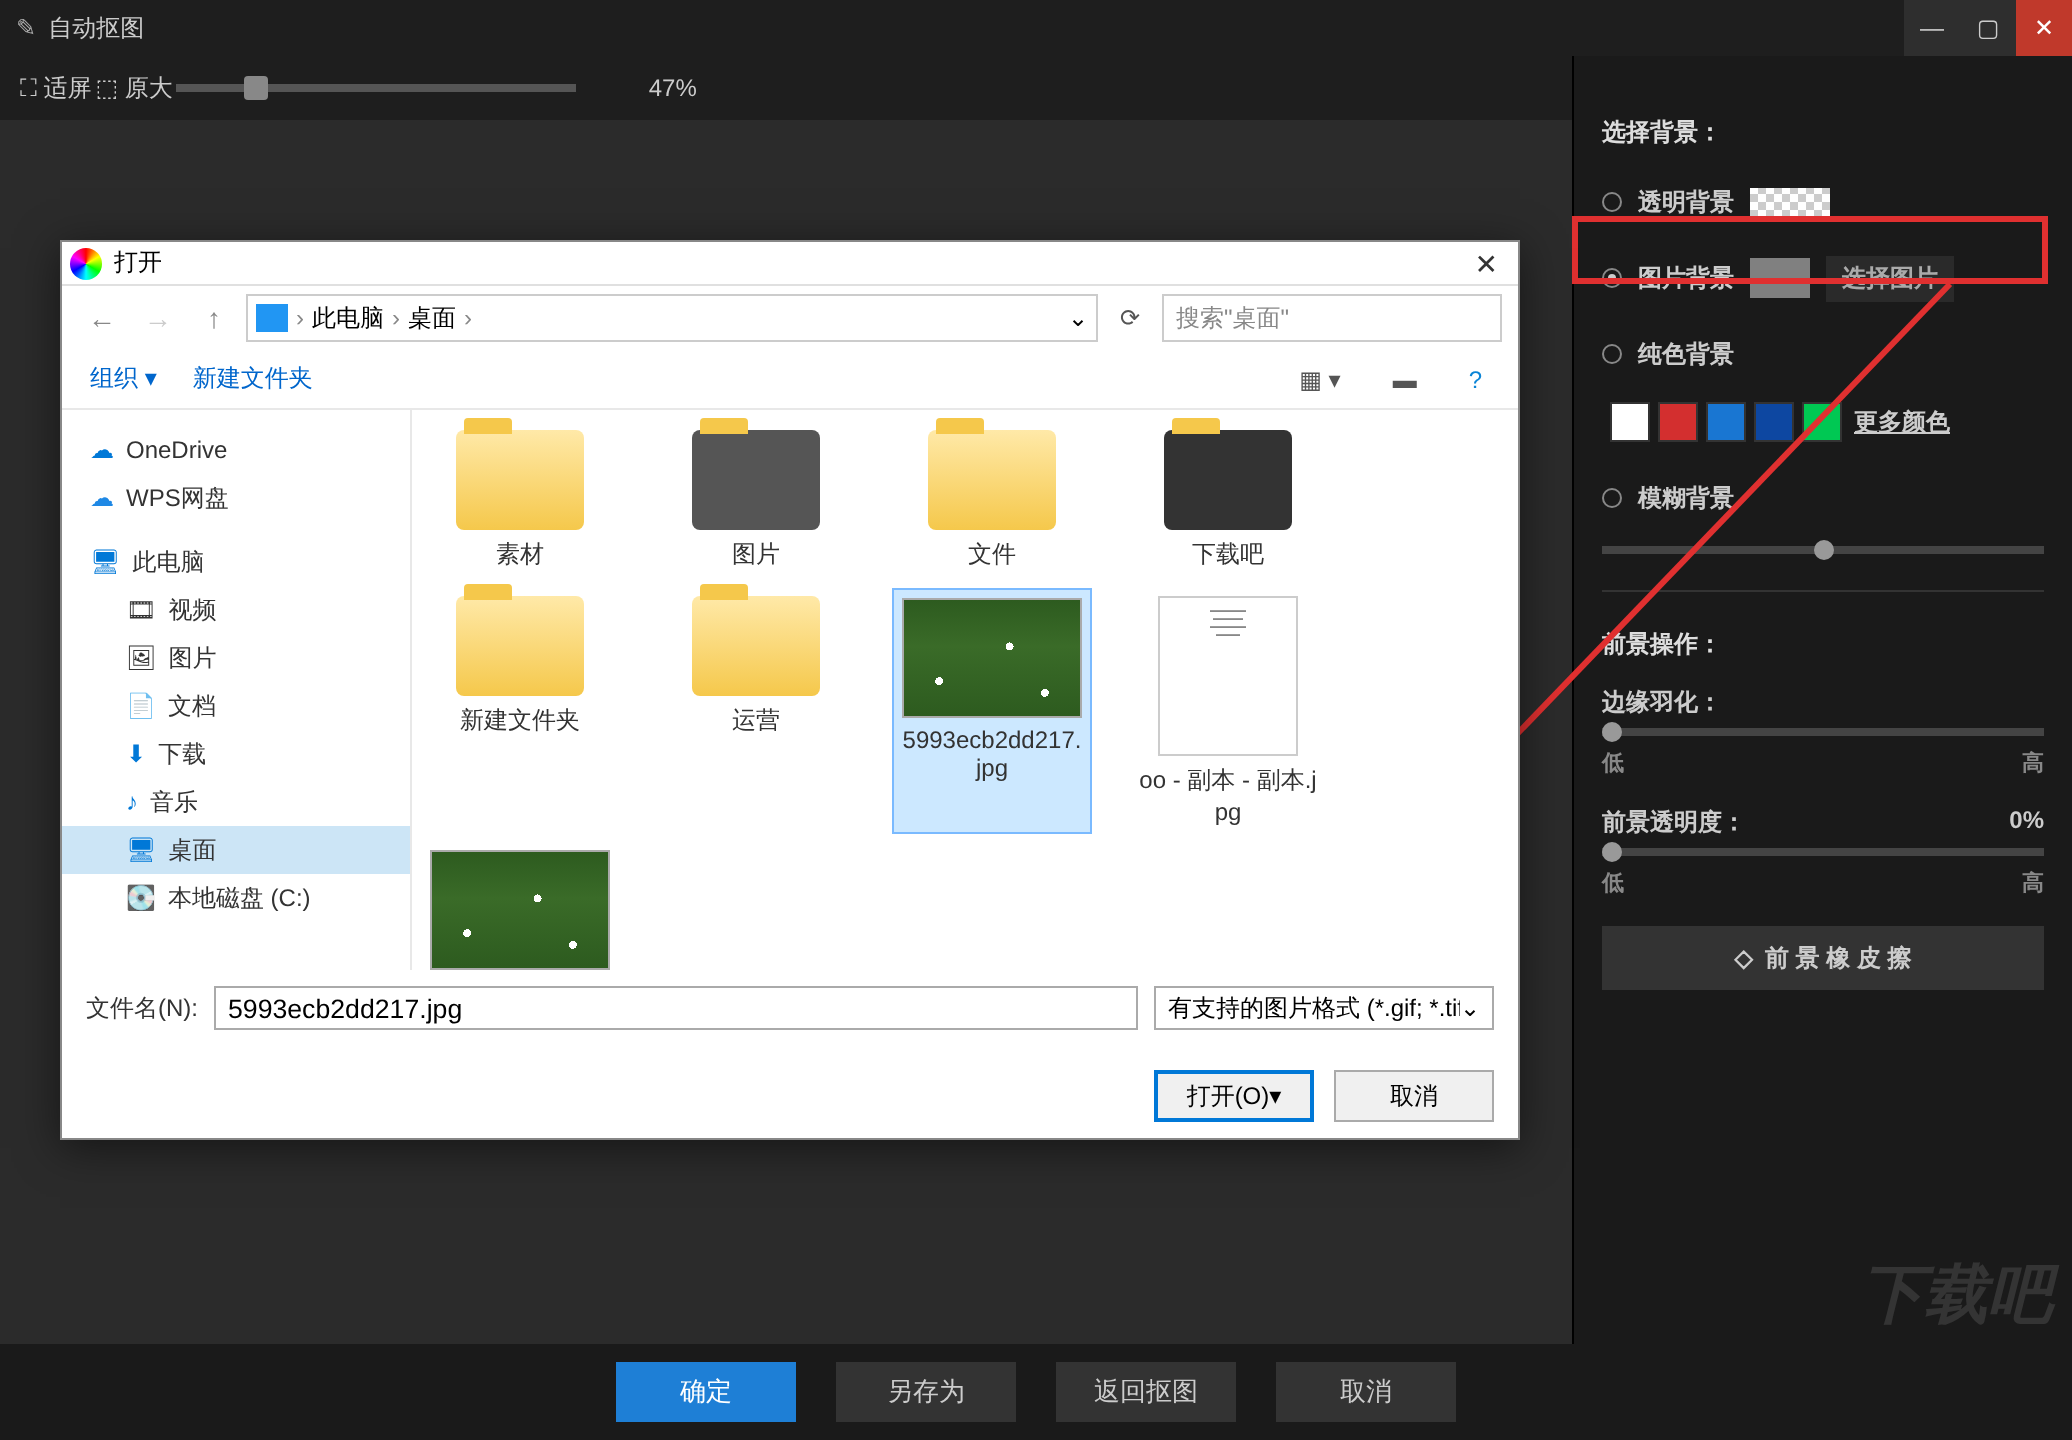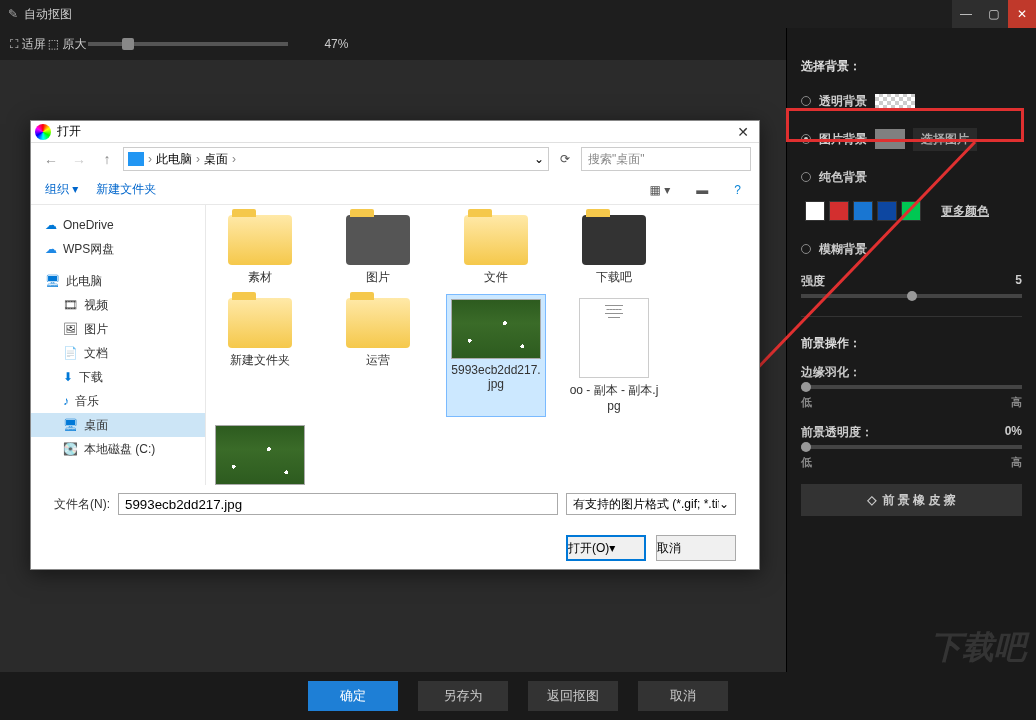--- a/index.html
+++ b/index.html
@@ -25,21 +25,21 @@
 
 
 .rpanel { position: absolute; top: 28px; right: 0; width: 250px; bottom: 48px; background: #1a1a1a; padding: 30px 14px 14px; color: #ccc; font-size: 12px; border-left: 1px solid #000; font-weight: bold; }
 .rpanel .section-title { color: #ddd; margin-bottom: 12px; }
 .rpanel .radio-row { display: flex; align-items: center; gap: 8px; margin-bottom: 10px; height: 28px; }
 .radio { width: 10px; height: 10px; border: 1px solid #888; border-radius: 50%; position: relative; }
 .radio.selected::after { content: ""; position: absolute; width: 4px; height: 4px; background: #ccc; border-radius: 50%; top: 2px; left: 2px; }
 .transparent-swatch { width: 40px; height: 14px; background: repeating-conic-gradient(#fff 0% 25%, #ccc 0% 50%) 50% / 8px 8px; }
 .color-swatch-row { display: flex; gap: 4px; margin-left: 4px; margin-bottom: 14px; }
 .cswatch { width: 20px; height: 20px; border: 1px solid #333; }
-.more-colors { text-decoration: underline; color: #ccc; margin-left: 16px; align-self: center; font-size: 12px; }
+.more-colors { text-decoration: underline; color: #ccc; margin-left: 2px; align-self: center; font-size: 12px; }
 .rpanel-slider-row { display: flex; justify-content: space-between; margin-bottom: 4px; }
 .rpanel-slider { position: relative; width: 100%; height: 4px; background: #444; margin-bottom: 6px; }
 .rpanel-slider .thumb { position: absolute; width: 10px; height: 10px; background: #999; border-radius: 50%; top: -3px; }
 .slider-labels { display: flex; justify-content: space-between; color: #888; font-size: 11px; margin-bottom: 14px; }
 .divider { height: 1px; background: #333; margin: 18px 0; }
 .big-btn { width: 100%; height: 32px; background: #333; color: #ccc; display: flex; align-items: center; justify-content: center; gap: 6px; font-size: 12px; margin-top: 10px; }
 .highlight-box { position: absolute; border: 3px solid #e03030; pointer-events: none; }
 .select-img-btn { background: #2a2a2a; padding: 3px 8px; color: #aaa; font-size: 12px; }
 .gray-box { width: 30px; height: 20px; background: #808080; }
 
@@ -73,27 +73,27 @@
 .dlg-files { flex: 1; padding: 6px 4px; overflow: hidden; position: relative; }
 .file-grid { display: flex; flex-wrap: wrap; gap: 4px 18px; align-content: flex-start; }
 .file-item { width: 100px; display: flex; flex-direction: column; align-items: center; text-align: center; padding: 4px; }
 .file-item.selected { background: #cce8ff; border: 1px solid #7abaff; }
 .folder-thumb { width: 64px; height: 50px; background: linear-gradient(#ffe9a8,#f5c84b); border-radius: 4px; position: relative; }
 .folder-thumb::before { content: ""; position: absolute; width: 24px; height: 8px; background: #f5c84b; top: -6px; left: 4px; border-radius: 2px 2px 0 0; }
 .photo-thumb { width: 90px; height: 60px; background: linear-gradient(180deg,#2d5b1f 0%,#3a6b28 40%,#2d5b1f 100%); border: 1px solid #aaa; position: relative; }
 .photo-thumb::after { content: ""; position: absolute; inset: 0; background: radial-gradient(circle at 20% 70%, #fff 0 2px, transparent 2px), radial-gradient(circle at 60% 40%, #fff 0 2px, transparent 2px), radial-gradient(circle at 80% 80%, #fff 0 2px, transparent 2px); }
 .doc-thumb { width: 70px; height: 80px; background: #fff; border: 1px solid #ccc; padding: 4px; font-size: 3px; color: #888; overflow: hidden; line-height: 4px; }
 .file-label { margin-top: 4px; font-size: 12px; color: #333; word-break: break-all; }
-.dlg-footer { padding: 8px 23px; display: flex; flex-direction: column; gap: 20px; }
+.dlg-footer { padding: 8px 12px; display: flex; flex-direction: column; gap: 8px; }
 .footer-row1 { display: flex; align-items: center; gap: 8px; }
 .filename-label { color: #333; }
 .filename-input { flex: 1; height: 22px; border: 1px solid #aaa; padding: 0 6px; background: #fff; }
 .filetype-select { width: 170px; height: 22px; border: 1px solid #aaa; padding: 0 6px; background: #fff; display: flex; align-items: center; justify-content: space-between; }
 .footer-row2 { display: flex; justify-content: flex-end; gap: 10px; }
-.dlg-btn { width: 80px; height: 26px; border: 1px solid #aaa; background: #f0f0f0; display: flex; align-items: center; font-size: 12px; }
+.dlg-btn { width: 80px; height: 26px; border: 1px solid #aaa; background: #f0f0f0; display: flex; align-items: center; justify-content: center; font-size: 12px; margin-top: 12px; }
 .dlg-btn.primary { border: 2px solid #0078d7; }
 
 
 .red-arrow { position: absolute; pointer-events: none; }
 
 
 .watermark { position: absolute; right: 10px; bottom: 50px; font-size: 32px; color: rgba(200,200,200,0.15); font-weight: bold; font-style: italic; }
 </style>
 </head>
 <body>
@@ -145,24 +145,20 @@
     <div class="cswatch" style="background:#d32f2f"></div>
     <div class="cswatch" style="background:#1976d2"></div>
     <div class="cswatch" style="background:#0d47a1"></div>
     <div class="cswatch" style="background:#00c853"></div>
     <span class="more-colors">更多颜色</span>
   </div>
 
   <div class="radio-row">
     <div class="radio"></div>
     <span>模糊背景</span>
-  </div>
-  <div class="rpanel-slider-row">
-    <span>强度</span>
-    <span>5</span>
   </div>
   <div class="rpanel-slider">
     <div class="thumb" style="left:48%"></div>
   </div>
 
   <div class="divider"></div>
 
   <div class="section-title">前景操作：</div>
 
   <div class="rpanel-slider-row">

